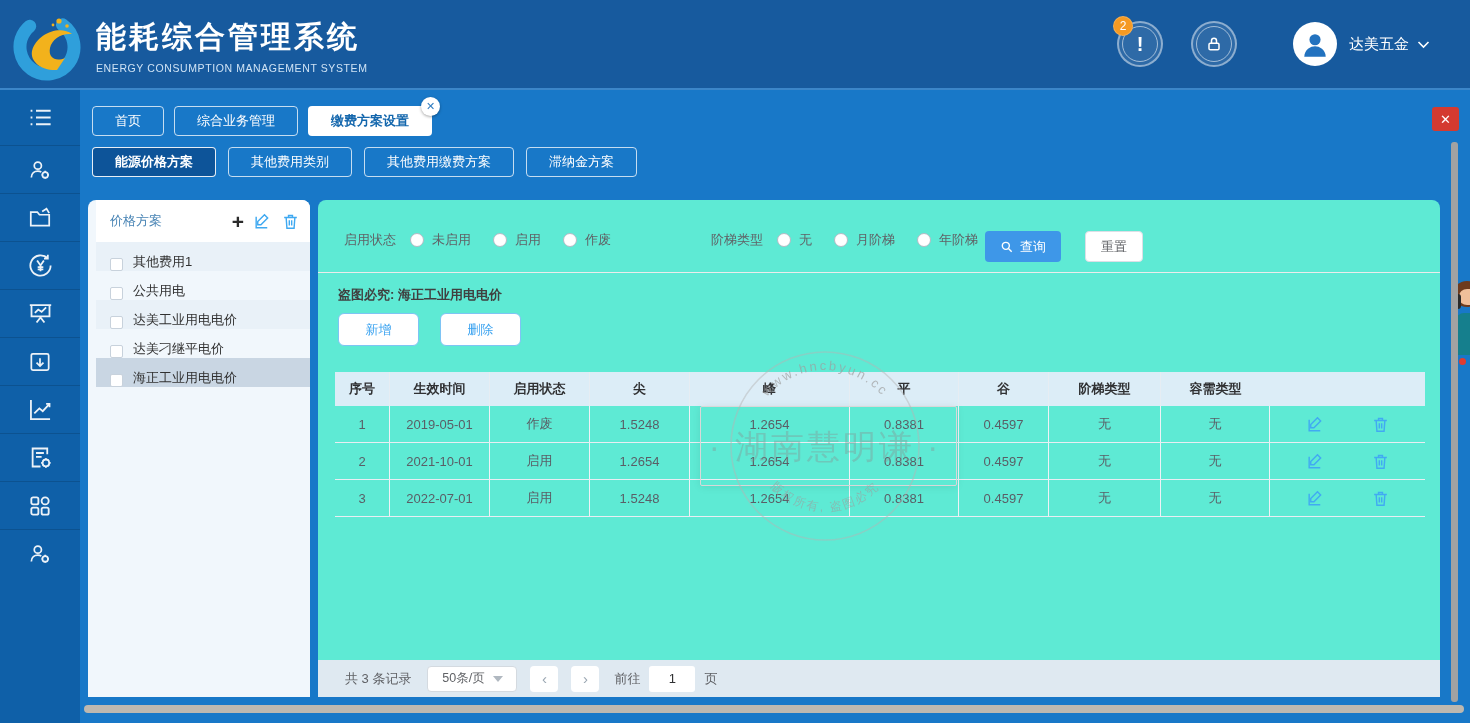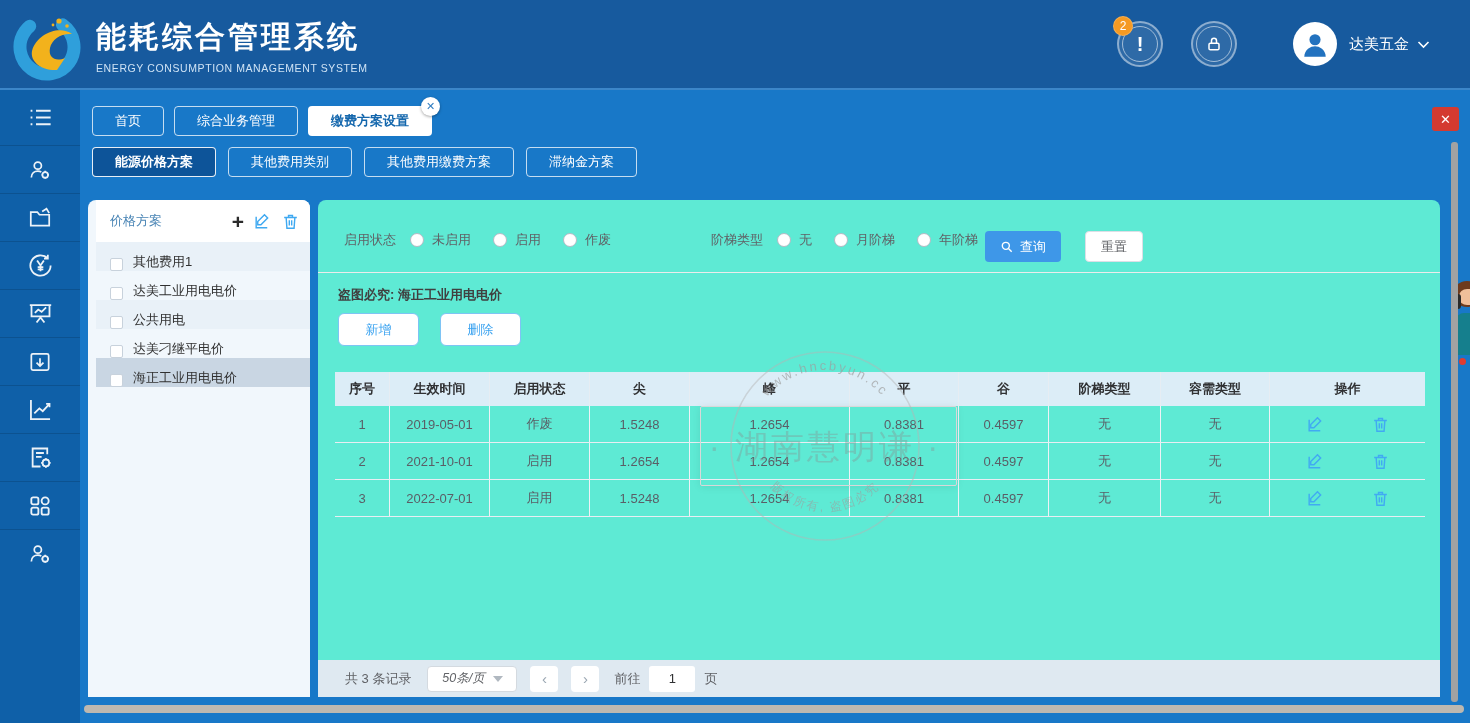--- a/index.html
+++ b/index.html
@@ -94,21 +94,21 @@
   .tc0{ width:55px; flex:none;} .tc1{ width:100px; flex:none;} .tc2{ width:100px; flex:none;}
   .tc3{ width:100px; flex:none;} .tc4{ width:160px; flex:none;} .tc5{ width:109px; flex:none;}
   .tc6{ width:90px; flex:none;} .tc7{ width:112px; flex:none;} .tc8{ width:109px; flex:none;}
   .tc9{ width:155px; flex:none;}
   .actions{ gap:46px; }
   .act-icon{ display:flex; cursor:pointer; }
   
   .pager{ position:absolute; left:0; top:460px; width:100%; height:37px; background:var(--pagination-bg,#dfe9f1);
       display:flex; align-items:center; padding-left:27px; font-size:13px; color:#606266;}
   .psel{ margin-left:16px; width:90px; height:26px; background:#fff; border:1px solid #d4dae0; border-radius:4px;
-      display:flex; align-items:center; justify-content:center; gap:8px; font-size:12.5px; color:#606266; cursor:pointer;font-style:italic;}
+      display:flex; align-items:center; justify-content:center; gap:8px; font-size:12.5px; color:#606266; cursor:pointer;}
   .tri-down{ width:0; height:0; border-left:5px solid transparent; border-right:5px solid transparent;
       border-top:6px solid #b0b8c0; }
   .pbtn{ margin-left:13px; width:28px; height:26px; background:#fff; border-radius:4px; display:flex;
       align-items:center; justify-content:center; color:#9aa6b2; font-size:15px; cursor:pointer;}
   .goto{ margin-left:15px; }
   .pinput{ margin-left:9px; width:46px; height:26px; border:none; border-radius:3px; background:#fff;
       text-align:center; font-size:13px; color:#303133; font-family:inherit;}
   .psuf{ margin-left:9px; }
   
   .wbox{ position:absolute; left:700px; top:406px; width:257px; height:80px; border:1px solid #d8d8d8;
@@ -274,25 +274,25 @@
         </svg>
       </span>
     </div>
     <div>
       <div class="lp-item">
         <span class="cbx"></span>
         <span>其他费用1</span>
       </div>
       <div class="lp-item">
         <span class="cbx"></span>
-        <span>达美工业用电电价</span>
+        <span>公共用电</span>
       </div>
       <div class="lp-item">
         <span class="cbx"></span>
-        <span>公共用电</span>
+        <span>达美工业用电电价</span>
       </div>
       <div class="lp-item">
         <span class="cbx"></span>
         <span>达美刁继平电价</span>
       </div>
       <div class="lp-item sel">
         <span class="cbx"></span>
         <span>海正工业用电电价</span>
       </div>
     </div>
@@ -352,21 +352,20 @@
       <div class="thead">
         <div class="th tc0">序号</div>
         <div class="th tc1">生效时间</div>
         <div class="th tc2">启用状态</div>
         <div class="th tc3">尖</div>
         <div class="th tc4">峰</div>
         <div class="th tc5">平</div>
         <div class="th tc6">谷</div>
         <div class="th tc7">阶梯类型</div>
         <div class="th tc8">容需类型</div>
-        <div class="th tc9">操作</div>
       </div>
       <div>
           <div class="trow">
             <div class="tc tc0">1</div>
             <div class="tc tc1">2019-05-01</div>
             <div class="tc tc2">作废</div>
             <div class="tc tc3">1.5248</div>
             <div class="tc tc4">1.2654</div>
             <div class="tc tc5">0.8381</div>
             <div class="tc tc6">0.4597</div>

